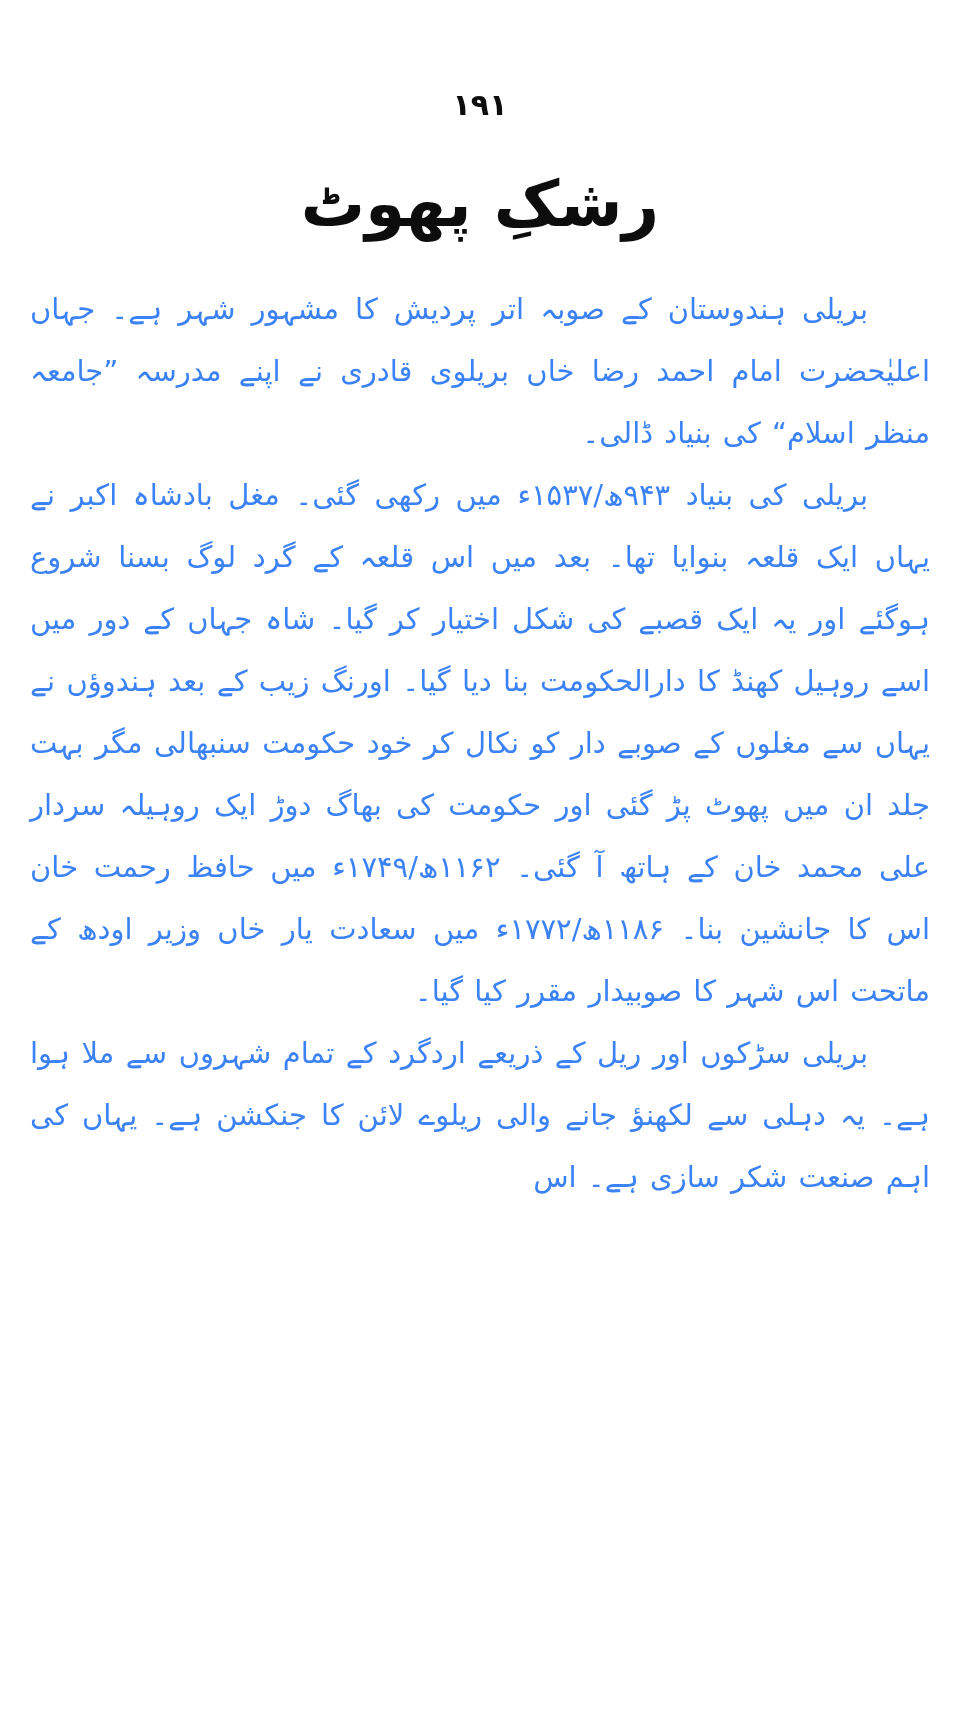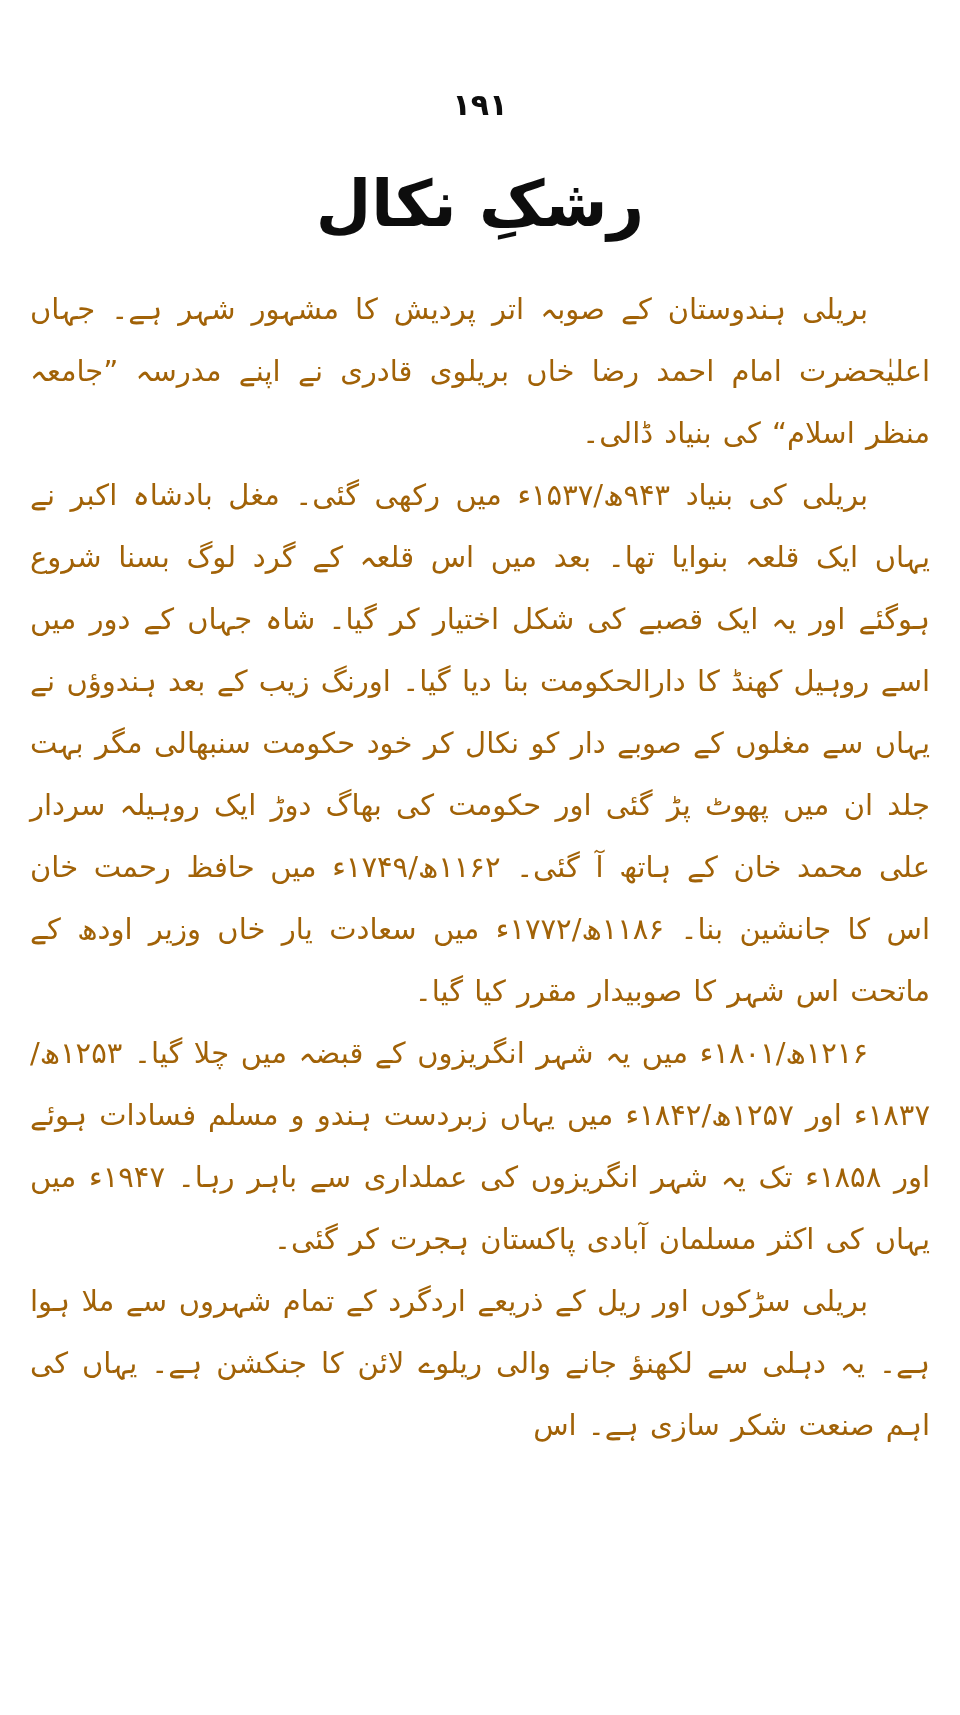--- a/index.html
+++ b/index.html
@@ -38,32 +38,31 @@
   .body-text {
     padding: 28px 30px 0 30px;
   }
   .body-text p {
     margin: 0;
     font-size: 29px;
     line-height: 62px;
     text-align: justify;
     text-indent: 62px;
     word-spacing: 2px;
-    color: #a16207;
+    color: #3b82f6;
   }
 </style>
 </head>
 <body>
 
 <div class="page">
 
   <div class="page-number">۱۹۱</div>
 
-  <h1 class="page-title">رشکِ نکال</h1>
+  <h1 class="page-title">رشکِ پھوٹ</h1>
 
   <div class="body-text">
     <p>بریلی ہندوستان کے صوبہ اتر پردیش کا مشہور شہر ہے۔ جہاں اعلیٰحضرت امام احمد رضا خاں بریلوی قادری نے اپنے مدرسہ ”جامعہ منظر اسلام“ کی بنیاد ڈالی۔</p>
     <p>بریلی کی بنیاد ۹۴۳ھ/۱۵۳۷ء میں رکھی گئی۔ مغل بادشاہ اکبر نے یہاں ایک قلعہ بنوایا تھا۔ بعد میں اس قلعہ کے گرد لوگ بسنا شروع ہوگئے اور یہ ایک قصبے کی شکل اختیار کر گیا۔ شاہ جہاں کے دور میں اسے روہیل کھنڈ کا دارالحکومت بنا دیا گیا۔ اورنگ زیب کے بعد ہندوؤں نے یہاں سے مغلوں کے صوبے دار کو نکال کر خود حکومت سنبھالی مگر بہت جلد ان میں پھوٹ پڑ گئی اور حکومت کی بھاگ دوڑ ایک روہیلہ سردار علی محمد خان کے ہاتھ آ گئی۔ ۱۱۶۲ھ/۱۷۴۹ء میں حافظ رحمت خان اس کا جانشین بنا۔ ۱۱۸۶ھ/۱۷۷۲ء میں سعادت یار خاں وزیر اودھ کے ماتحت اس شہر کا صوبیدار مقرر کیا گیا۔</p>
-    <p>۱۲۱۶ھ/۱۸۰۱ء میں یہ شہر انگریزوں کے قبضہ میں چلا گیا۔ ۱۲۵۳ھ/۱۸۳۷ء اور ۱۲۵۷ھ/۱۸۴۲ء میں یہاں زبردست ہندو و مسلم فسادات ہوئے اور ۱۸۵۸ء تک یہ شہر انگریزوں کی عملداری سے باہر رہا۔ ۱۹۴۷ء میں یہاں کی اکثر مسلمان آبادی پاکستان ہجرت کر گئی۔</p>
     <p>بریلی سڑکوں اور ریل کے ذریعے اردگرد کے تمام شہروں سے ملا ہوا ہے۔ یہ دہلی سے لکھنؤ جانے والی ریلوے لائن کا جنکشن ہے۔ یہاں کی اہم صنعت شکر سازی ہے۔ اس</p>
   </div>
 
 </div>
 
 </body></html>

